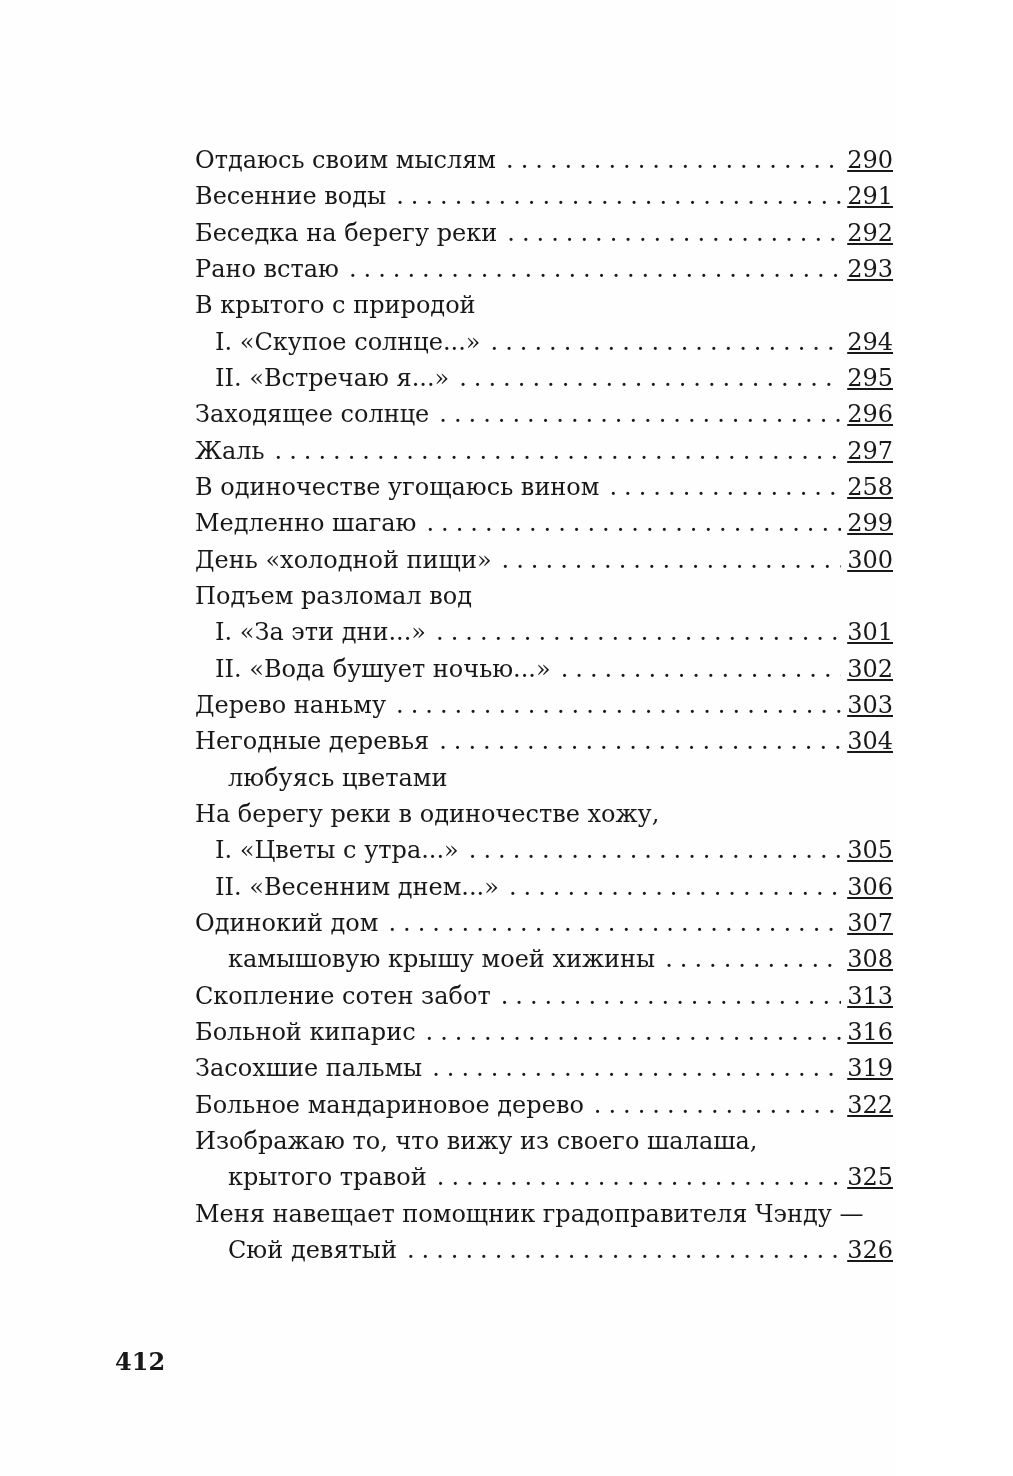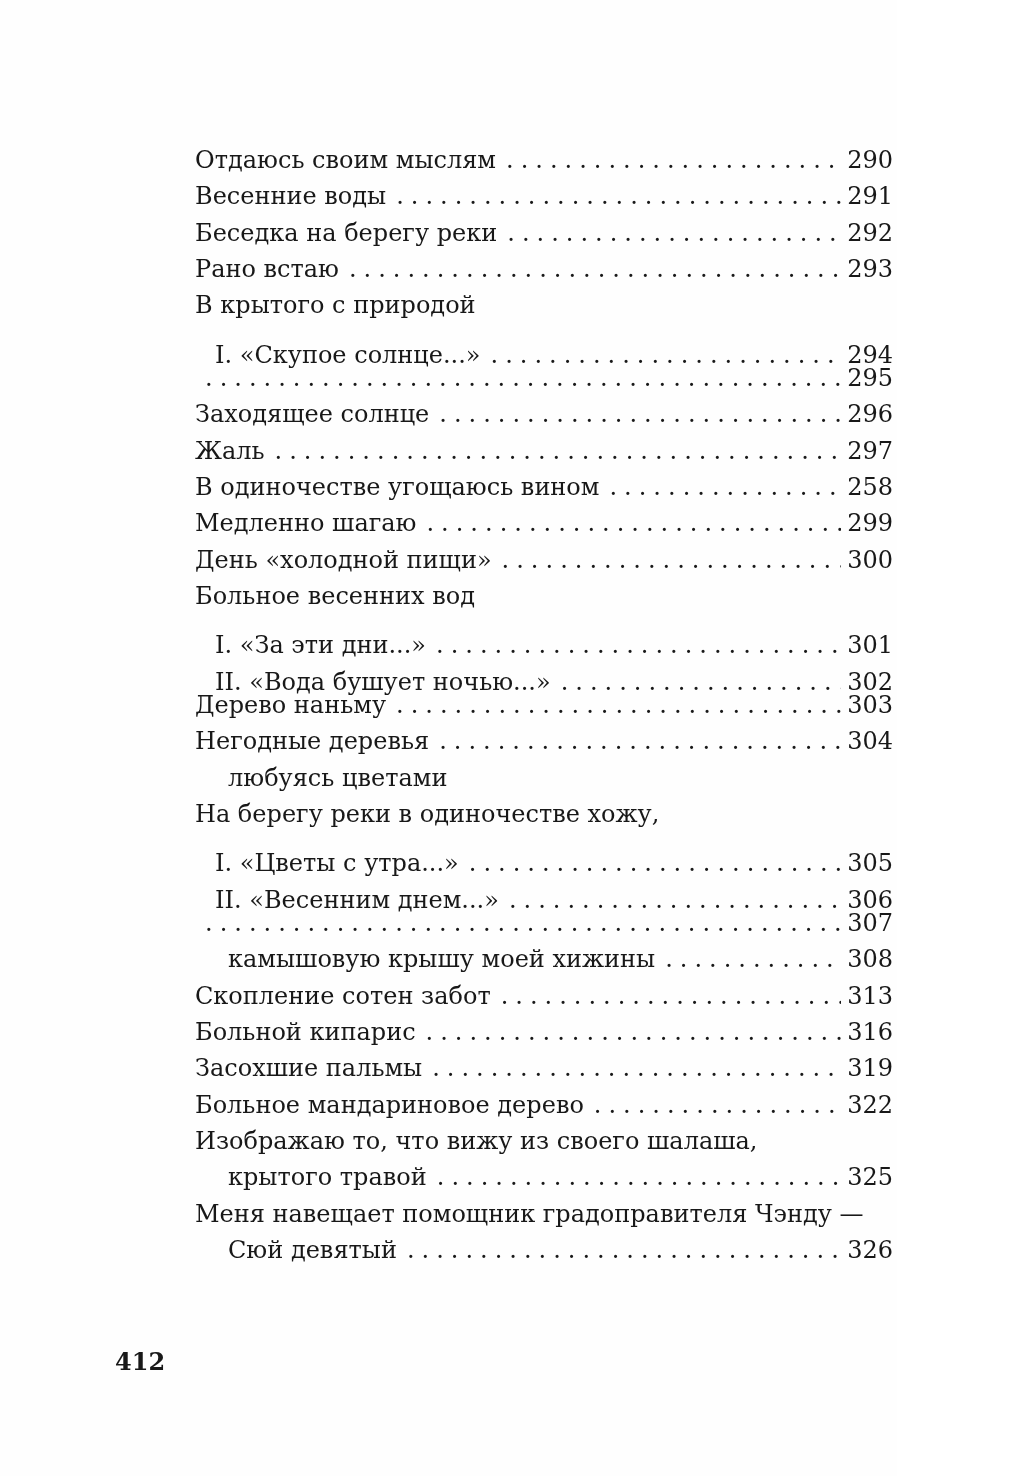--- a/index.html
+++ b/index.html
@@ -28,36 +28,37 @@
     align-items: baseline;
     height: 36.33px;
     line-height: 36.33px;
     white-space: nowrap;
   }
   .row .title {
     flex: 0 0 auto;
     white-space: nowrap;
   }
   
-  .row.indent-num  .title { padding-left: 20px; margin-top: 13px; }
+  .row.indent-num  .title { padding-left: 20px; }
   .row.indent-cont .title { padding-left: 33px; }
   .dots {
     flex: 1 1 auto;
     min-width: 0;
     overflow: hidden;
     text-align: right;
     white-space: nowrap;
     letter-spacing: 7px;
     padding-left: 10px;
   }
   .num {
     flex: 0 0 auto;
     min-width: 44px;
     text-align: right;
     padding-left: 6px;
+    text-decoration: underline;
   }
   .folio {
     position: absolute;
     left: 115px;
     top: 1344px;
     line-height: 36.33px;
     font-weight: bold;
   }
 </style>
 </head>
@@ -94,20 +95,21 @@
 
   </div>
 
   <div class="row indent-num">
     <span class="title">I. «Скупое солнце...»</span>
     <span class="dots">............................................................</span>
     <span class="num">294</span>
   </div>
 
   <div class="row indent-num">
+    <span class="title">II. «Встречаю я...»</span>
     <span class="dots">............................................................</span>
     <span class="num">295</span>
   </div>
 
   <div class="row">
     <span class="title">Заходящее солнце</span>
     <span class="dots">............................................................</span>
     <span class="num">296</span>
   </div>
 
@@ -129,21 +131,21 @@
     <span class="num">299</span>
   </div>
 
   <div class="row">
     <span class="title">День «холодной пищи»</span>
     <span class="dots">............................................................</span>
     <span class="num">300</span>
   </div>
 
   <div class="row">
-    <span class="title">Больное весенних вод</span>
+    <span class="title">Подъем разломал вод</span>
 
   </div>
 
   <div class="row indent-num">
     <span class="title">I. «За эти дни...»</span>
     <span class="dots">............................................................</span>
     <span class="num">301</span>
   </div>
 
   <div class="row indent-num">
@@ -180,20 +182,21 @@
     <span class="num">305</span>
   </div>
 
   <div class="row indent-num">
     <span class="title">II. «Весенним днем...»</span>
     <span class="dots">............................................................</span>
     <span class="num">306</span>
   </div>
 
   <div class="row">
+    <span class="title">Одинокий дом</span>
     <span class="dots">............................................................</span>
     <span class="num">307</span>
   </div>
 
 
   <div class="row indent-cont">
     <span class="title">камышовую крышу моей хижины</span>
     <span class="dots">............................................................</span>
     <span class="num">308</span>
   </div>

